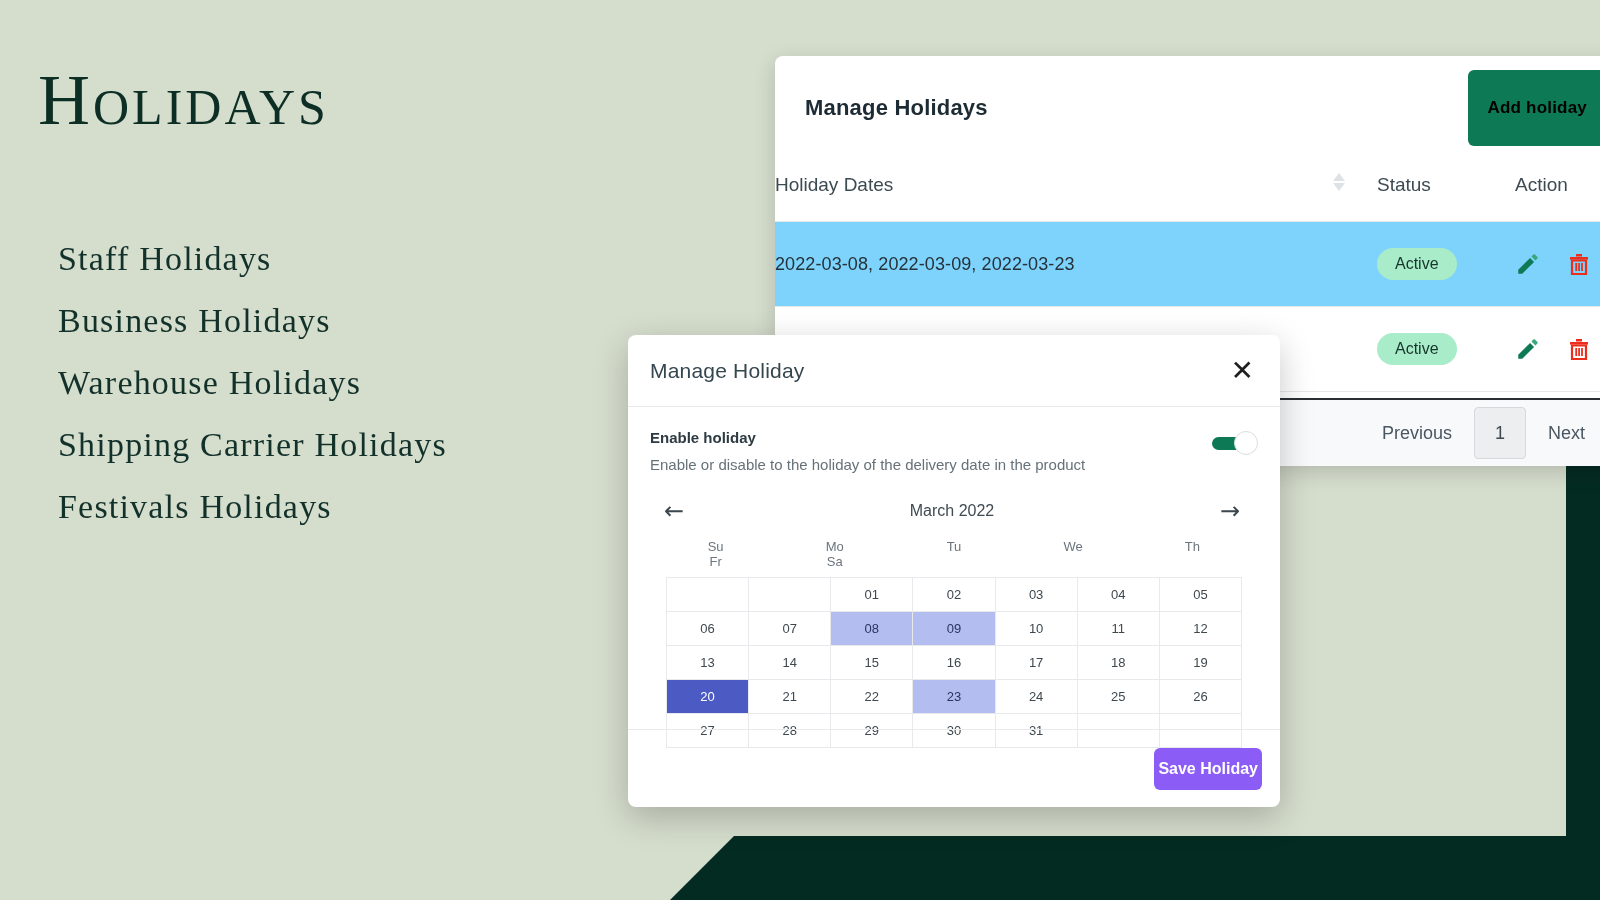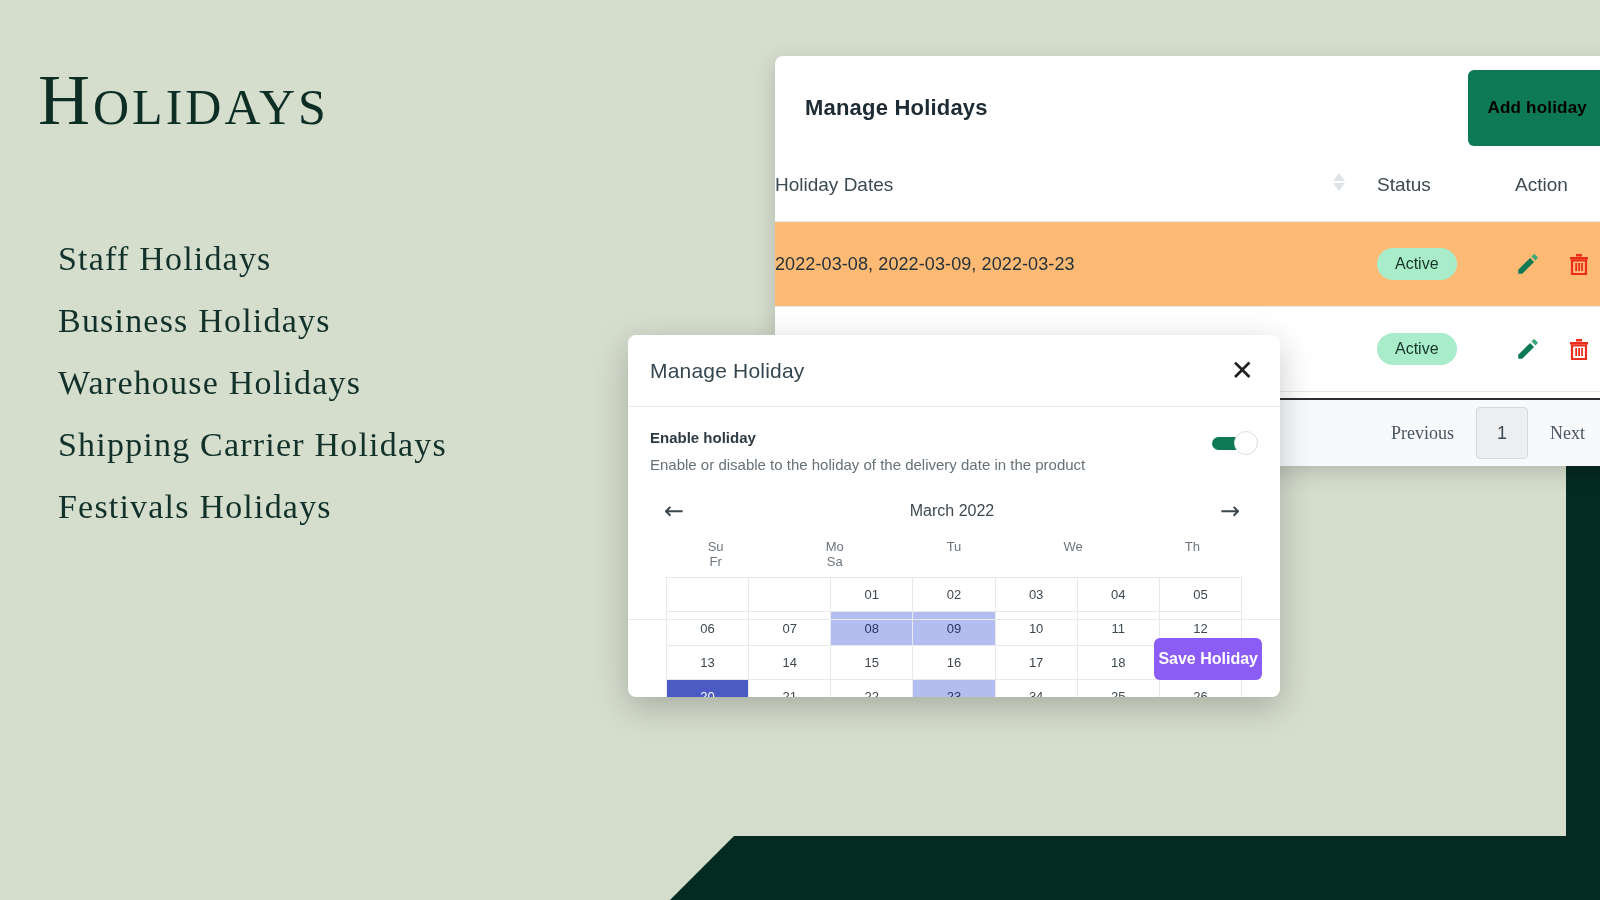--- a/index.html
+++ b/index.html
@@ -83,21 +83,21 @@
   .sort-ico { display: inline-block; line-height: 0; }
   .sort-ico svg { display: block; }
 
   table.holiday-table td {
     font-size: 18px; color: #25323a;
     padding: 26px 0;
     border-top: 1px solid #e6e9ec;
     border-bottom: 1px solid #e6e9ec;
   }
   td.td-dates { padding-left: 30px; letter-spacing: .1px; }
-  tr.row-alt td { background: #fdba74; }
+  tr.row-alt td { background: #7dd3fc; }
   .badge-active {
     display: inline-block;
     background: #a8ecc9;
     color: #17352a;
     font-size: 16px;
     border-radius: 18px;
     padding: 7px 18px;
   }
   .actions { display: flex; align-items: center; gap: 26px; }
   .icon-btn { background: none; border: none; padding: 0; cursor: pointer; line-height: 0; }
@@ -111,37 +111,37 @@
     background: #f8f9fa;
     border-top: 2px solid #2b2f33;
     display: flex; align-items: center; justify-content: flex-end;
     padding-right: 28px;
     gap: 0;
   }
   .pg-link {
     font-size: 18px; color: #4a5662;
     padding: 0 22px;
     cursor: pointer; background: none; border: none;
-    font-family: Liberation Serif, serif;
+    font-family: Liberation Sans, sans-serif;
   }
   .pg-num {
     font-size: 18px; color: #3d4953;
     background: #eceeef;
     border: 1px solid #d5d9dc;
     border-radius: 4px;
     width: 52px; height: 52px;
     display: flex; align-items: center; justify-content: center;
     cursor: pointer;
   }
 
   
   .modal {
     position: absolute;
     left: 628px; top: 335px;
-    width: 652px; height: 362px;
+    width: 652px; height: 472px;
     background: #ffffff;
     border-radius: 8px;
     box-shadow: 0 10px 34px rgba(0,0,0,0.22);
     overflow: hidden;
   }
   .modal-head {
     height: 72px;
     display: flex; align-items: center; justify-content: space-between;
     padding: 0 24px 0 22px;
     border-bottom: 1px solid #e8eaec;
@@ -389,21 +389,21 @@
             <div class="cal-cell">14</div>
             <div class="cal-cell">15</div>
             <div class="cal-cell">16</div>
             <div class="cal-cell">17</div>
             <div class="cal-cell">18</div>
             <div class="cal-cell">19</div>
             <div class="cal-cell today">20</div>
             <div class="cal-cell">21</div>
             <div class="cal-cell">22</div>
             <div class="cal-cell sel">23</div>
-            <div class="cal-cell">34</div>
+            <div class="cal-cell">24</div>
             <div class="cal-cell">25</div>
             <div class="cal-cell">26</div>
             <div class="cal-cell">27</div>
             <div class="cal-cell">28</div>
             <div class="cal-cell">29</div>
             <div class="cal-cell">30</div>
             <div class="cal-cell">31</div>
             <div class="cal-cell empty"></div>
             <div class="cal-cell empty"></div>
           </div>

